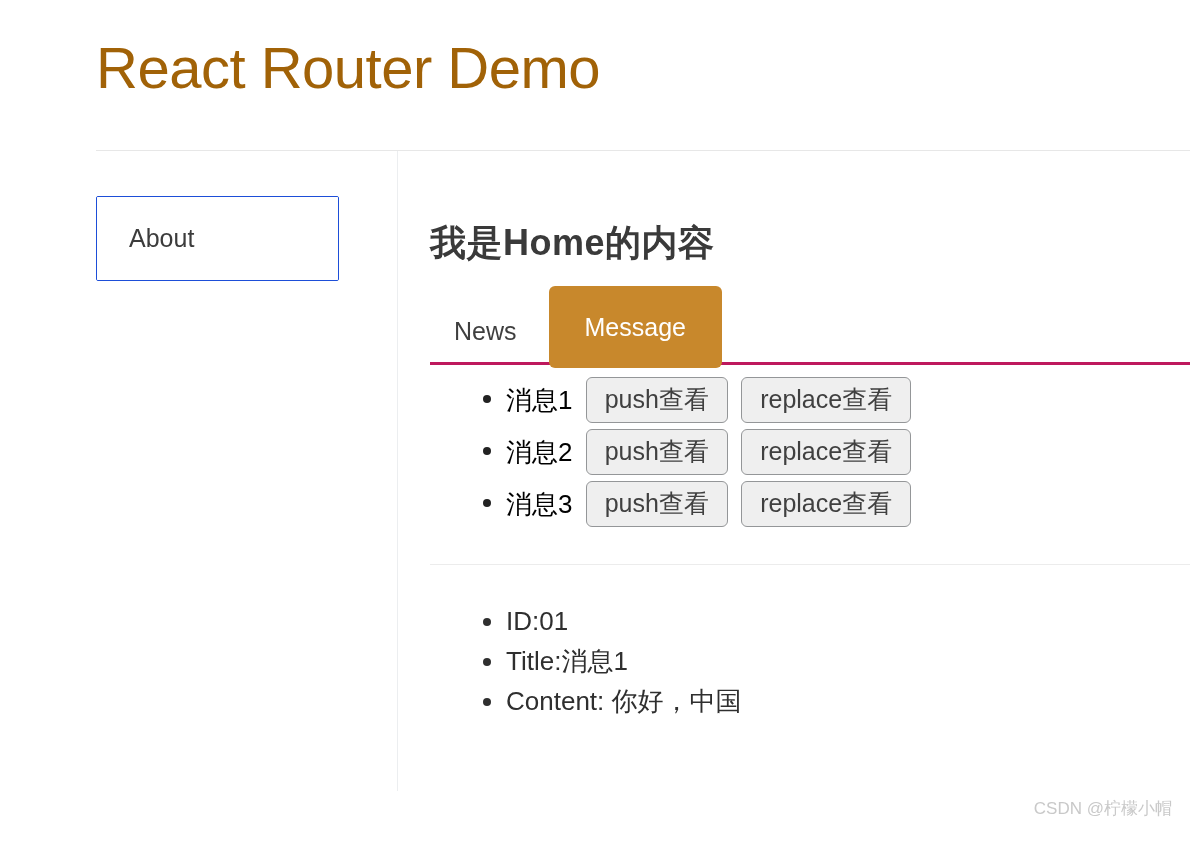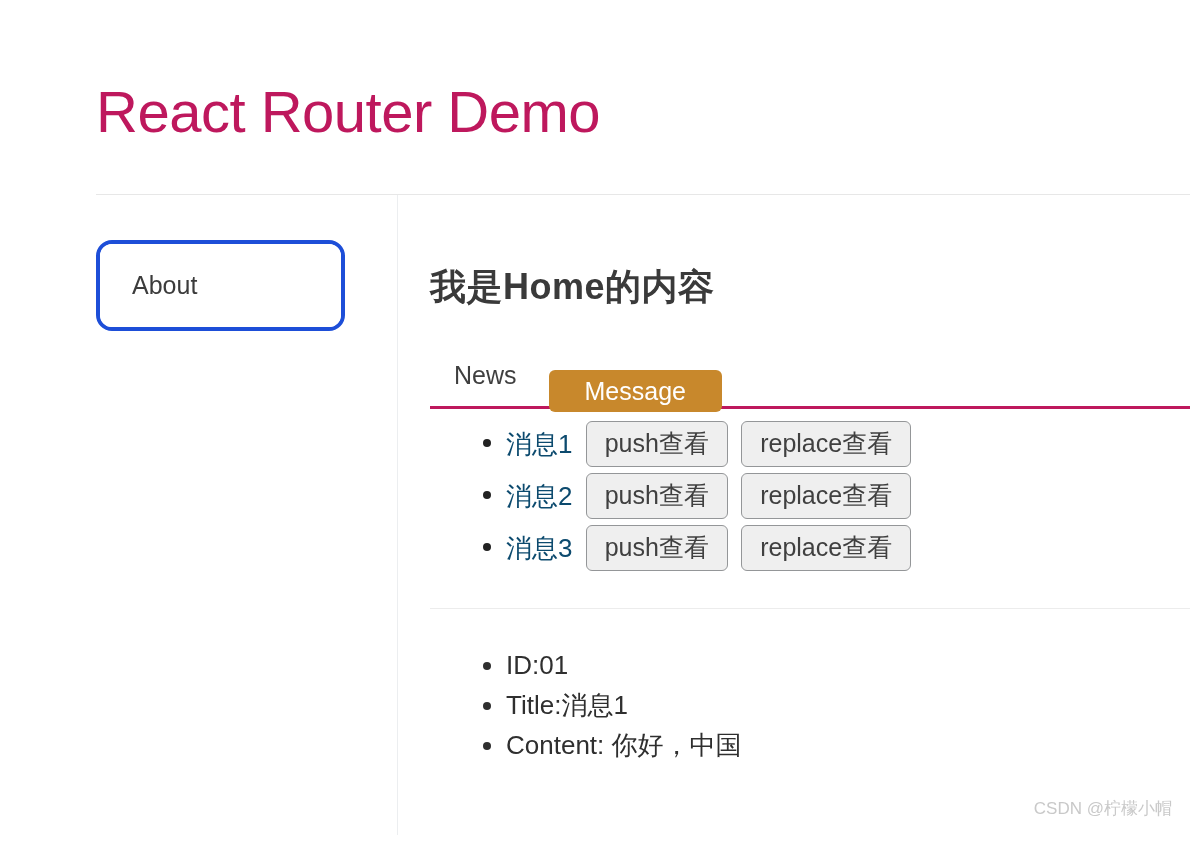--- a/index.html
+++ b/index.html
@@ -18,24 +18,24 @@
   }
 
   
   .page-wrap {
     padding-left: 96px;
     box-sizing: border-box;
   }
   .page-title {
     font-size: 58px;
     font-weight: 400;
-    color: #be185d;
+    color: #a16207;
     letter-spacing: -0.5px;
     margin: 0;
-    padding-top: 80px;
+    padding-top: 36px;
     line-height: 1.1;
   }
   .title-rule {
     height: 0;
     border: 0;
     border-top: 1px solid #e7e7e7;
     margin: 50px 0 0 0;
     width: 1094px;
   }
 
@@ -56,22 +56,22 @@
     min-height: 640px;
     padding-left: 32px;
     padding-top: 0;
     box-sizing: border-box;
     margin-left: 0;
   }
 
   
   .list-group {
     width: 241px;
-    border: 4px solid #1d4ed8;
-    border-radius: 16px;
+    border: 1px solid #1d4ed8;
+    border-radius: 2px;
     overflow: hidden;
     background: #ffffff;
   }
   .list-group-item {
     display: block;
     padding: 28px 0 28px 32px;
     font-size: 25px;
     color: #3c3c3c;
     text-decoration: none;
     background: #ffffff;
@@ -115,21 +115,21 @@
     border-radius: 6px;
     line-height: 1.2;
     display: inline-block;
     cursor: pointer;
     background: transparent;
     margin-right: 8px;
   }
   .tab-link.active {
     background: #c8882c;
     color: #ffffff;
-    padding: 6px 36px;
+    padding: 26px 36px;
     position: relative;
     top: 6px;
   }
 
   
   ul.msg-list {
     list-style: disc;
     margin: 7px 0 0 0;
     padding-left: 76px;
   }
@@ -137,21 +137,21 @@
     margin: 0;
     padding: 0;
     height: 52px;
     line-height: 52px;
     font-size: 26px;
   }
   ul.msg-list li::marker {
     color: #222222;
   }
   .msg-link {
-    color: #0c4a6e;
+    color: #000000;
     text-decoration: none;
     font-size: 26px;
     cursor: pointer;
     vertical-align: middle;
   }
   .btn-native {
     font-family: "Liberation Sans", sans-serif;
     font-size: 25px;
     color: #404040;
     background: #efefef;

